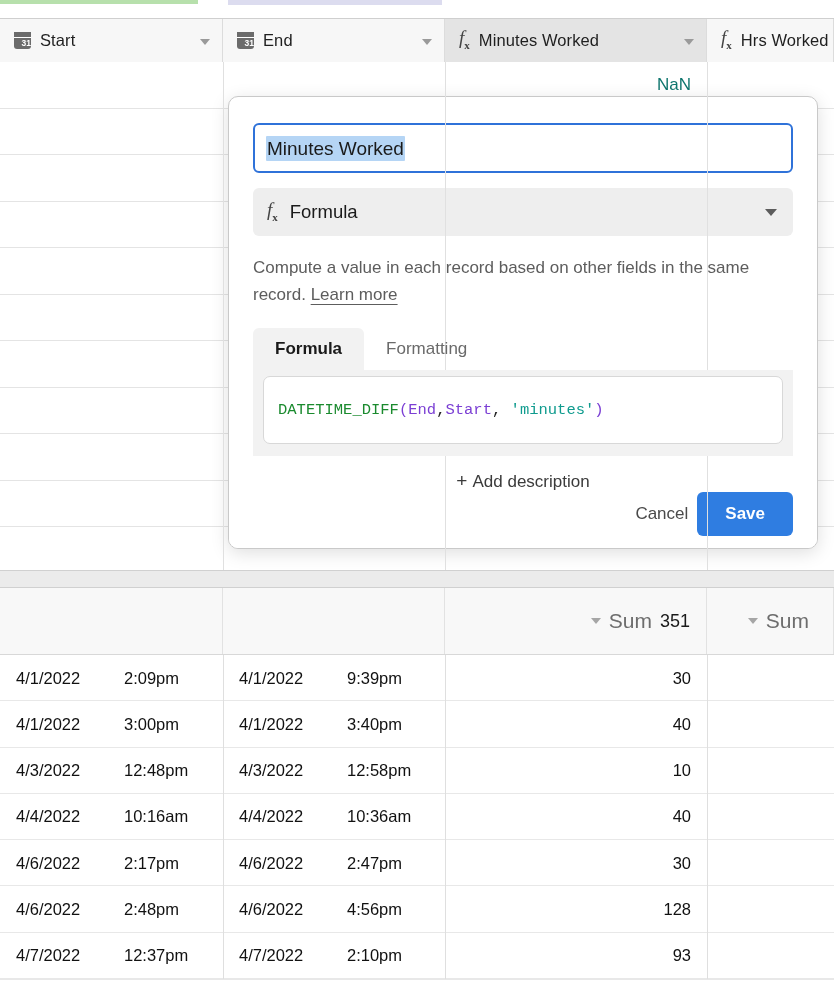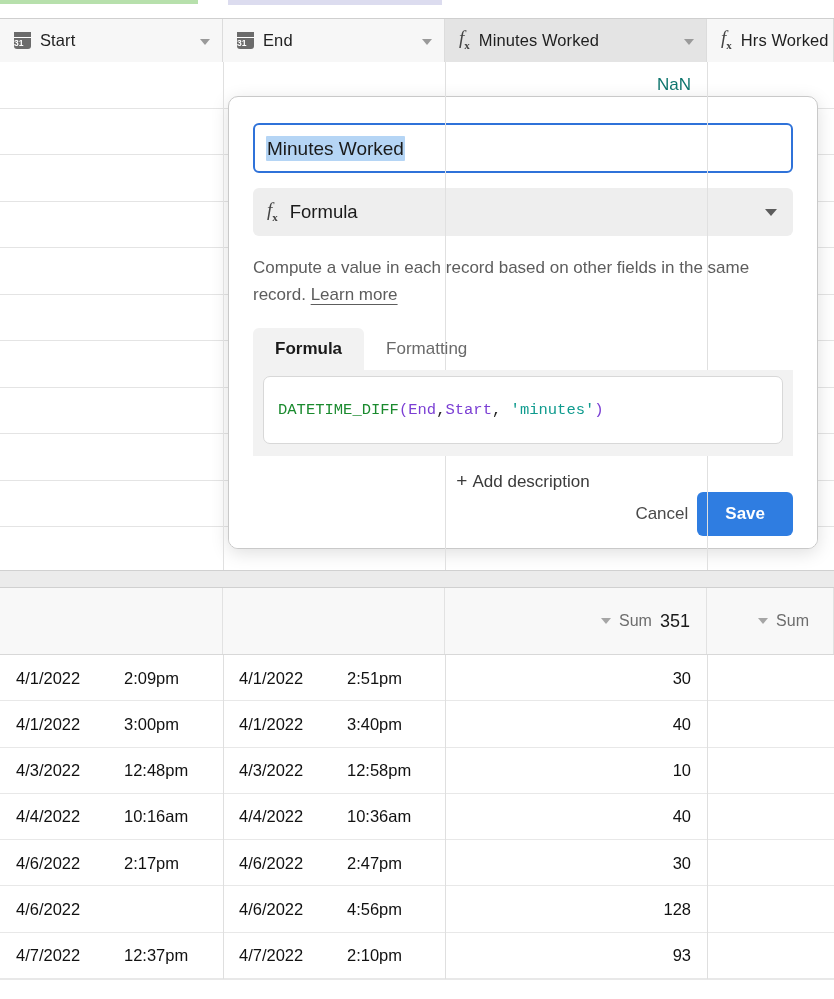--- a/index.html
+++ b/index.html
@@ -41,21 +41,21 @@
     padding-left:14px;
     background:#f7f7f7;
   }
   .hcell.active { background:#e4e4e4; }
   .hcell .hlabel {
     font-size:16.5px; color:#1f1f1f; margin-left:9px;
     white-space:nowrap; letter-spacing:0.1px;
   }
   .cal-icon {
     width:17px; height:17px; border-radius:3px; background:#6b6b6b;
-    display:flex; align-items:flex-end; justify-content:flex-start;
+    display:flex; align-items:flex-end; justify-content:flex-end;
     position:relative; flex:0 0 auto;
   }
   .cal-icon::before {
     content:""; position:absolute; top:0; left:0; right:0; height:5px;
     background:#6b6b6b; border-bottom:1.5px solid #fff;
   }
   .cal-icon .num {
     font-size:8.5px; font-weight:bold; color:#fff;
     line-height:11px; font-family:"Liberation Sans", sans-serif;
     position:relative; z-index:2; margin-bottom:0.5px;
@@ -100,21 +100,21 @@
   }
   .summary-cell {
     position:absolute; top:0; height:66px; border-right:1px solid #e2e2e2;
     display:flex; align-items:center; justify-content:flex-end;
     padding-right:16px; gap:8px;
   }
   .sum-caret {
     width:0;height:0;border-left:5px solid transparent;
     border-right:5px solid transparent;border-top:6px solid #a6a6a6;
   }
-  .sum-label { font-size:16px; color:#6d6d6d; }
+  .sum-label { font-size:21px; color:#6d6d6d; }
   .sum-value { font-size:18px; color:#1a1a1a; }
 
   
   .data-area { position:absolute; left:0; top:655px; width:834px; height:324px; background:#fff; }
   .drow {
     position:absolute; left:0; width:834px; height:46.3px;
     border-bottom:1px solid #e8e8e8;
     display:flex; align-items:center;
   }
   .dcell {
@@ -276,21 +276,21 @@
         <span class="sum-label">Sum</span>
         <span class="sum-value"></span>
       </div>
     </div>
 
   <div class="data-area" id="data-area">
       <div class="drow" style="top: 0px;">
         <div class="dcell" style="left: 0px; width: 108px; padding-left: 16px;">4/1/2022</div>
         <div class="dcell" style="left: 108px; width: 115px; padding-left: 16px;">2:09pm</div>
         <div class="dcell" style="left: 223px; width: 108px; padding-left: 16px;">4/1/2022</div>
-        <div class="dcell" style="left: 331px; width: 114px; padding-left: 16px;">2:51pm</div>
+        <div class="dcell" style="left: 331px; width: 114px; padding-left: 16px;">9:39pm</div>
         <div class="dcell num-right" style="left: 445px; width: 262px;">30</div>
         <div class="dcell num-right" style="left: 707px; width: 127px;"></div>
       </div>
       <div class="drow" style="top: 46.3px;">
         <div class="dcell" style="left: 0px; width: 108px; padding-left: 16px;">4/1/2022</div>
         <div class="dcell" style="left: 108px; width: 115px; padding-left: 16px;">3:00pm</div>
         <div class="dcell" style="left: 223px; width: 108px; padding-left: 16px;">4/1/2022</div>
         <div class="dcell" style="left: 331px; width: 114px; padding-left: 16px;">3:40pm</div>
         <div class="dcell num-right" style="left: 445px; width: 262px;">40</div>
         <div class="dcell num-right" style="left: 707px; width: 127px;"></div>
@@ -314,20 +314,21 @@
       <div class="drow" style="top: 185.2px;">
         <div class="dcell" style="left: 0px; width: 108px; padding-left: 16px;">4/6/2022</div>
         <div class="dcell" style="left: 108px; width: 115px; padding-left: 16px;">2:17pm</div>
         <div class="dcell" style="left: 223px; width: 108px; padding-left: 16px;">4/6/2022</div>
         <div class="dcell" style="left: 331px; width: 114px; padding-left: 16px;">2:47pm</div>
         <div class="dcell num-right" style="left: 445px; width: 262px;">30</div>
         <div class="dcell num-right" style="left: 707px; width: 127px;"></div>
       </div>
       <div class="drow" style="top: 231.5px;">
         <div class="dcell" style="left: 0px; width: 108px; padding-left: 16px;">4/6/2022</div>
+        <div class="dcell" style="left: 108px; width: 115px; padding-left: 16px;">2:48pm</div>
         <div class="dcell" style="left: 223px; width: 108px; padding-left: 16px;">4/6/2022</div>
         <div class="dcell" style="left: 331px; width: 114px; padding-left: 16px;">4:56pm</div>
         <div class="dcell num-right" style="left: 445px; width: 262px;">128</div>
         <div class="dcell num-right" style="left: 707px; width: 127px;"></div>
       </div>
       <div class="drow" style="top: 277.8px;">
         <div class="dcell" style="left: 0px; width: 108px; padding-left: 16px;">4/7/2022</div>
         <div class="dcell" style="left: 108px; width: 115px; padding-left: 16px;">12:37pm</div>
         <div class="dcell" style="left: 223px; width: 108px; padding-left: 16px;">4/7/2022</div>
         <div class="dcell" style="left: 331px; width: 114px; padding-left: 16px;">2:10pm</div>

